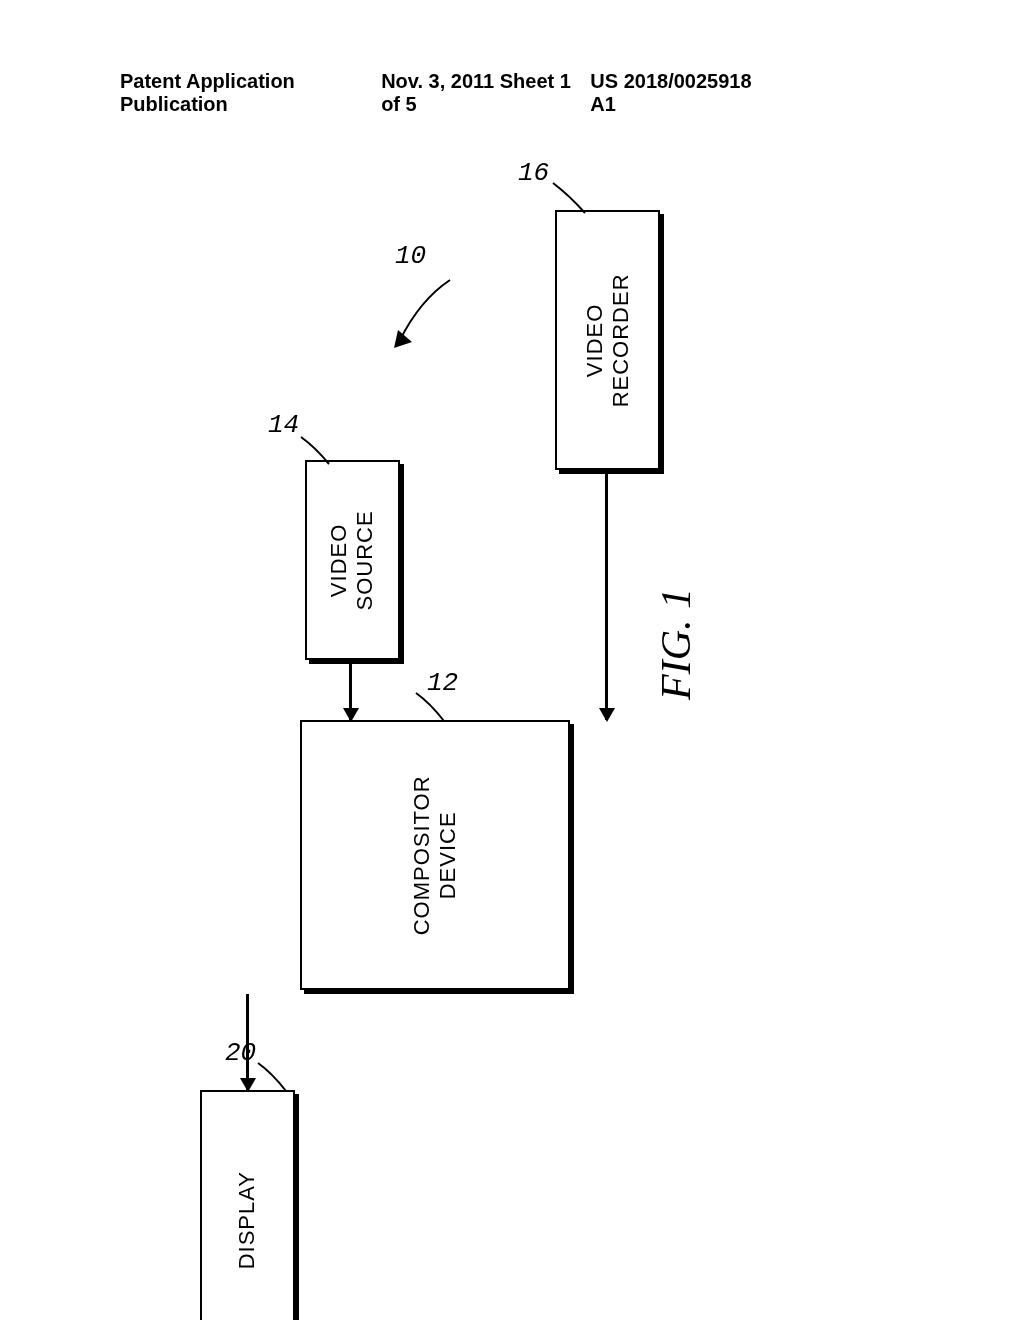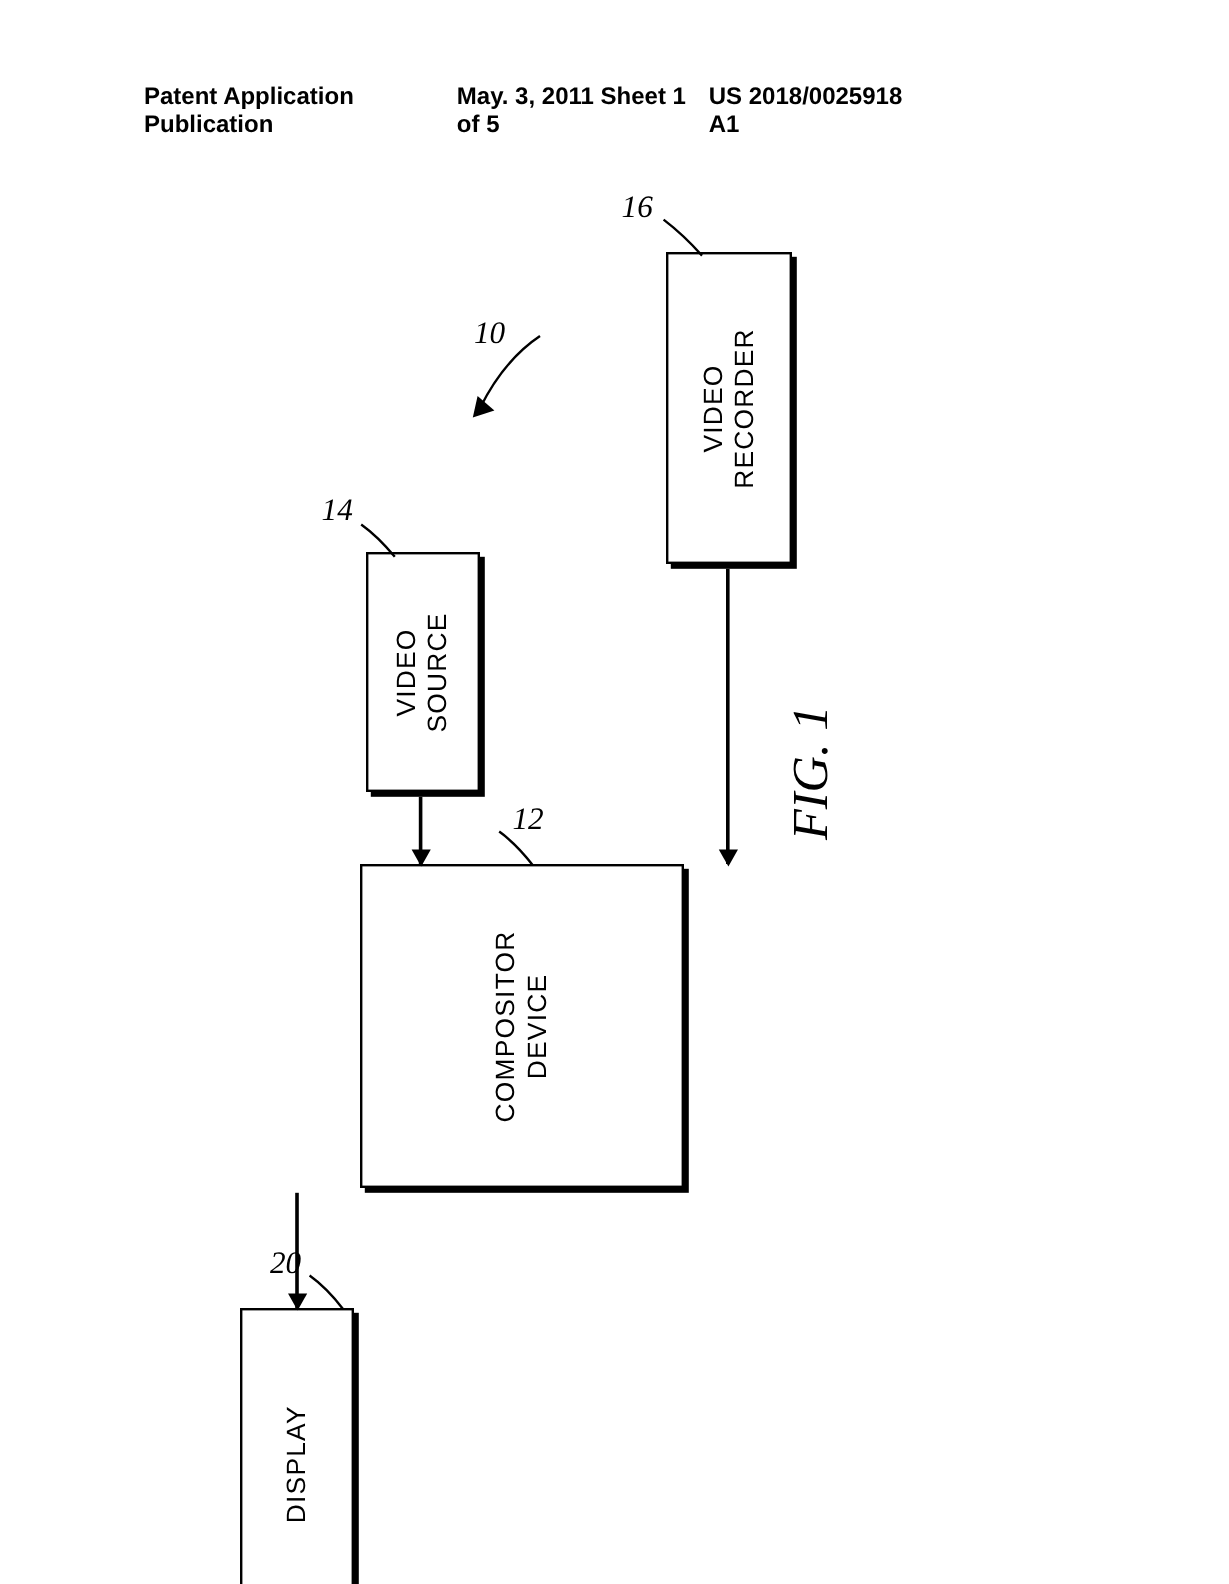--- a/index.html
+++ b/index.html
@@ -50,21 +50,21 @@
   .box .label-stack {
     transform: rotate(-90deg);
     text-align: center;
     white-space: pre-line;
     line-height: 1.2;
   }
   .ref-label {
     position: absolute;
     font-size: 26px;
     font-style: italic;
-    font-family: Liberation Serif, serif;
+    font-family: Liberation Mono, monospace;
     text-align: center;
   }
   .arrow-line {
     position: absolute;
     background: #000;
   }
   .arrow-head-down {
     position: absolute;
     width: 0;
     height: 0;
@@ -80,31 +80,31 @@
     transform: rotate(-90deg);
   }
 </style>
 </head>
 <body>
 
 <div class="page">
 
   <div class="header">
     <span>Patent Application Publication</span>
-    <span>May. 3, 2011  Sheet 1 of 5</span>
+    <span>Nov. 3, 2011  Sheet 1 of 5</span>
     <span>US 2018/0025918 A1</span>
   </div>
 
   <div class="diagram-area">
 
     <svg style="position:absolute; left:380px; top:120px; width:90px; height:90px;">
       <path d="M 70 10 Q 40 30 20 70" stroke="#000" stroke-width="2" fill="none"></path>
       <polygon points="14,78 18,60 32,72" fill="#000"></polygon>
     </svg>
-    <div class="ref-label" style="left:395px; top:113px;">10</div>
+    <div class="ref-label" style="left:395px; top:91px;">10</div>
 
     <div class="box" style="left:555px; top:60px; width:105px; height:260px;">
       <div class="label-stack">VIDEO
 RECORDER</div>
     </div>
 
     <svg style="position:absolute; left:545px; top:28px; width:50px; height:40px;">
       <path d="M 8 5 Q 25 18 40 35" stroke="#000" stroke-width="2" fill="none"></path>
     </svg>
     <div class="ref-label" style="left:518px; top:8px;">16</div>

